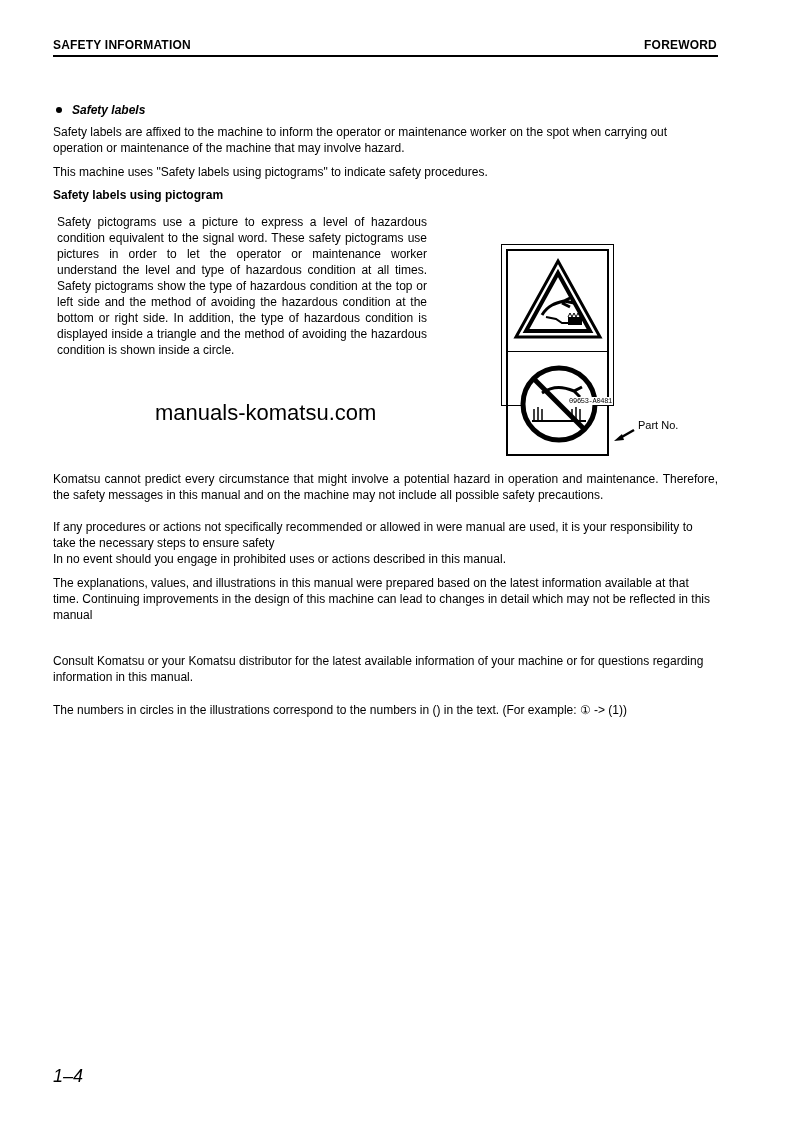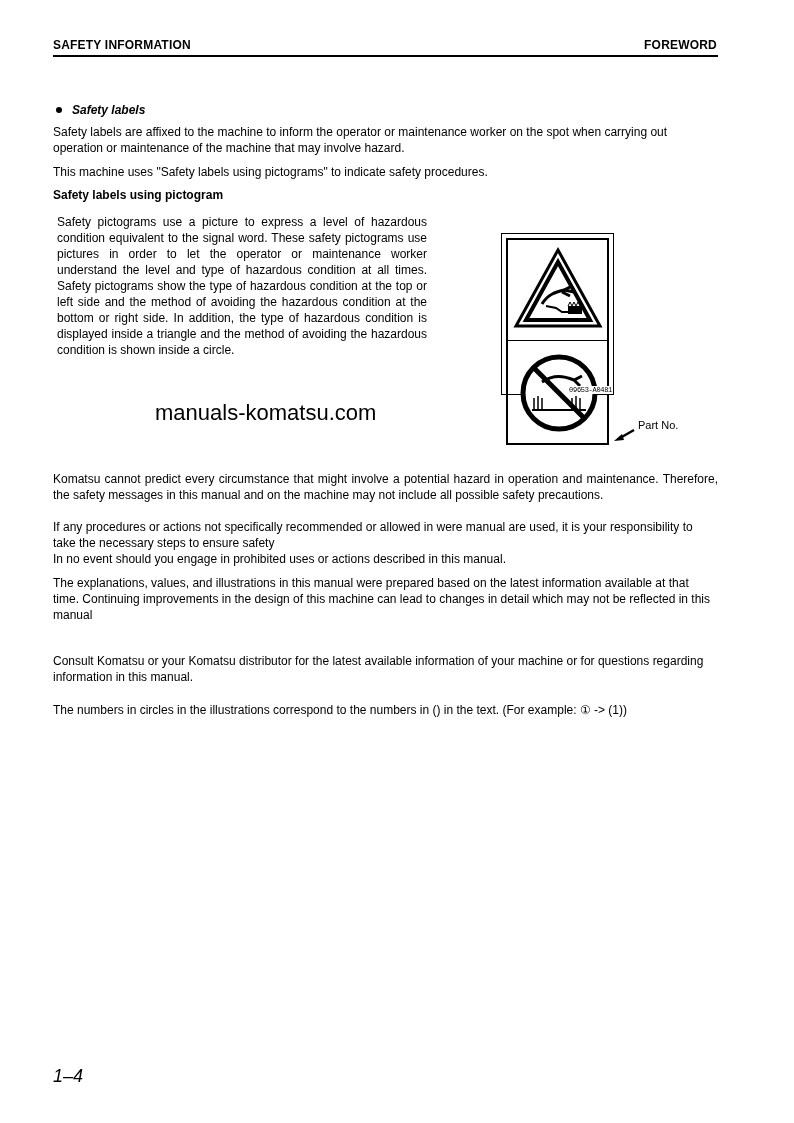--- a/index.html
+++ b/index.html
@@ -8,21 +8,21 @@
   .hdr { position: absolute; top: 38px; font-size: 12px; font-weight: bold; letter-spacing: 0.2px; }
   .hdr-left { left: 53px; }
   .hdr-right { right: 77px; }
   .hdr-rule { position: absolute; top: 55px; left: 53px; width: 665px; height: 2px; background: #000; }
   .txt { position: absolute; left: 53px; font-size: 12px; line-height: 16px; width: 665px; }
   .bullet-head { position: absolute; left: 56px; top: 103px; font-size: 12px; font-weight: bold; font-style: italic; }
   .bullet-dot { display: inline-block; width: 6px; height: 6px; border-radius: 50%; background: #000; margin-right: 10px; vertical-align: middle; position: relative; top: -1px; }
   .subhead { position: absolute; left: 53px; top: 188px; font-size: 12px; font-weight: bold; }
   .col-text { position: absolute; left: 57px; top: 214px; width: 370px; font-size: 12px; line-height: 16px; text-align: justify; }
   .watermark { position: absolute; left: 155px; top: 385px; font-size: 22px; font-family: "Liberation Sans", sans-serif; margin-top: 15px; }
-  .label-box { position: absolute; left: 501px; top: 233px; width: 113px; height: 162px; border: 1px solid #000; box-sizing: border-box; }
+  .label-box { position: absolute; left: 501px; top: 244px; width: 113px; height: 162px; border: 1px solid #000; box-sizing: border-box; }
   .label-inner { position: absolute; left: 4px; top: 4px; width: 103px; height: 207px; border: 2px solid #000; box-sizing: border-box; }
   .label-divider { position: absolute; left: 0; top: 100px; width: 100%; height: 1px; background: #000; }
   .partcode { position: absolute; right: 0; bottom: 0; font-size: 7px; font-family: "Liberation Mono", monospace; background: #fff; padding: 0 1px; line-height: 8px; letter-spacing: -0.3px; }
   .partno { position: absolute; left: 638px; top: 419px; font-size: 11px; }
   .arrow { position: absolute; left: 614px; top: 428px; }
   .footer { position: absolute; left: 53px; top: 1066px; font-size: 18px; font-style: italic; }
   svg { display: block; }
 </style>
 </head>
 <body>

